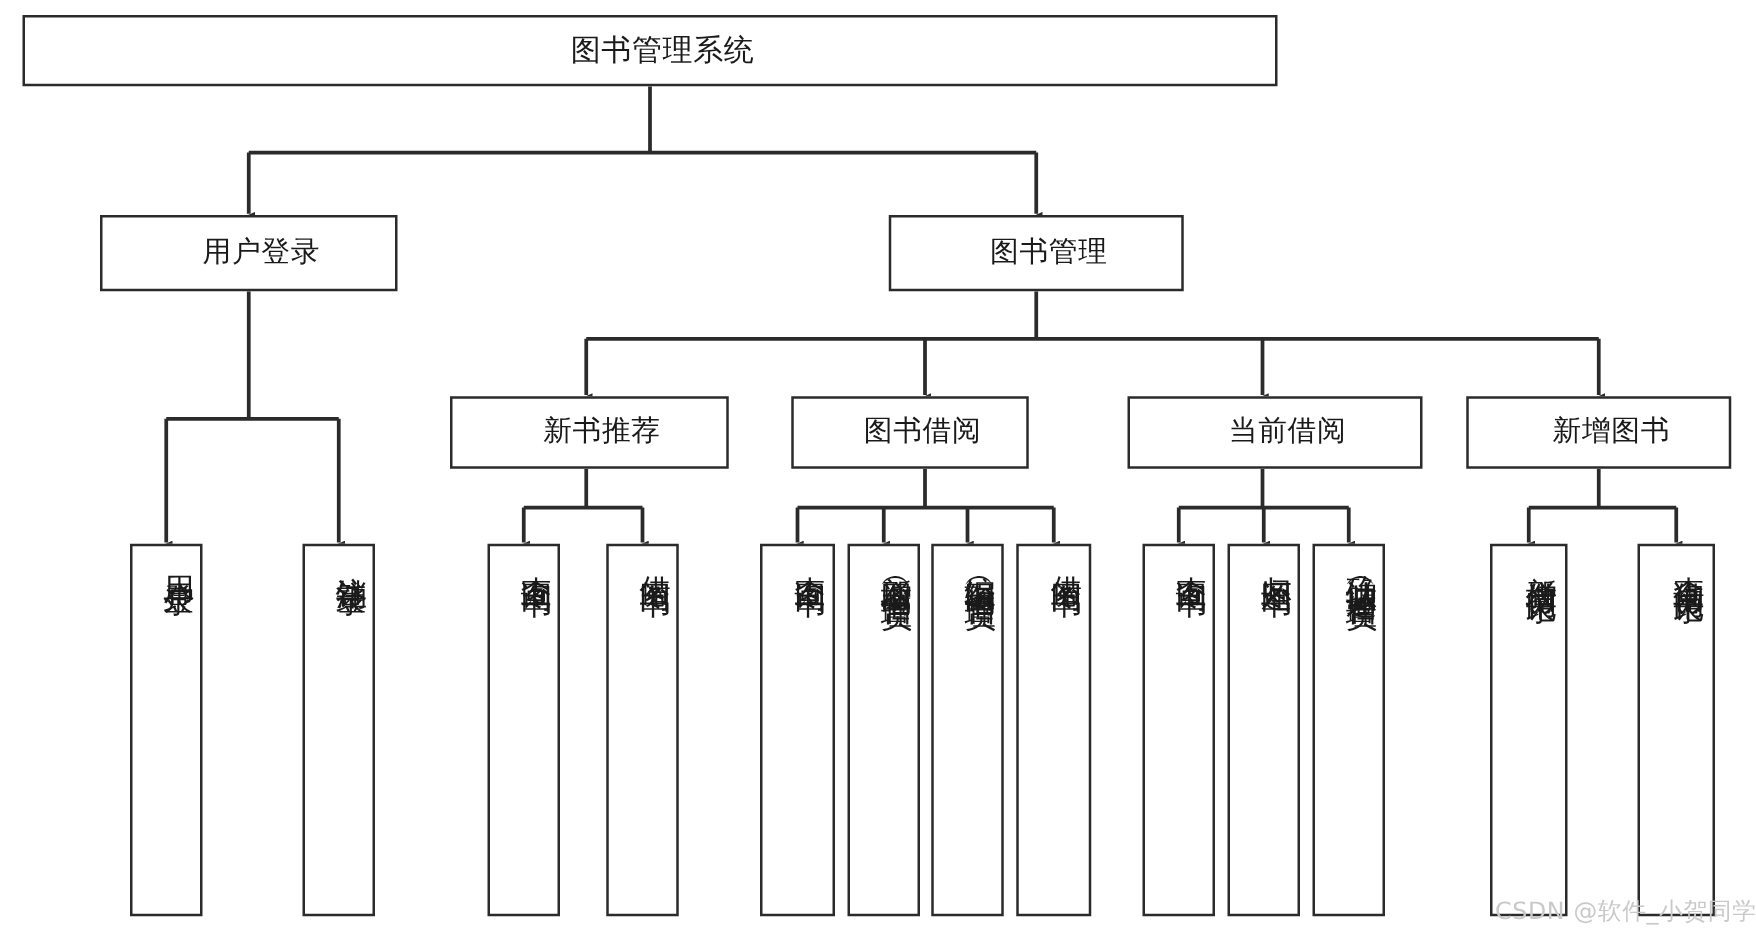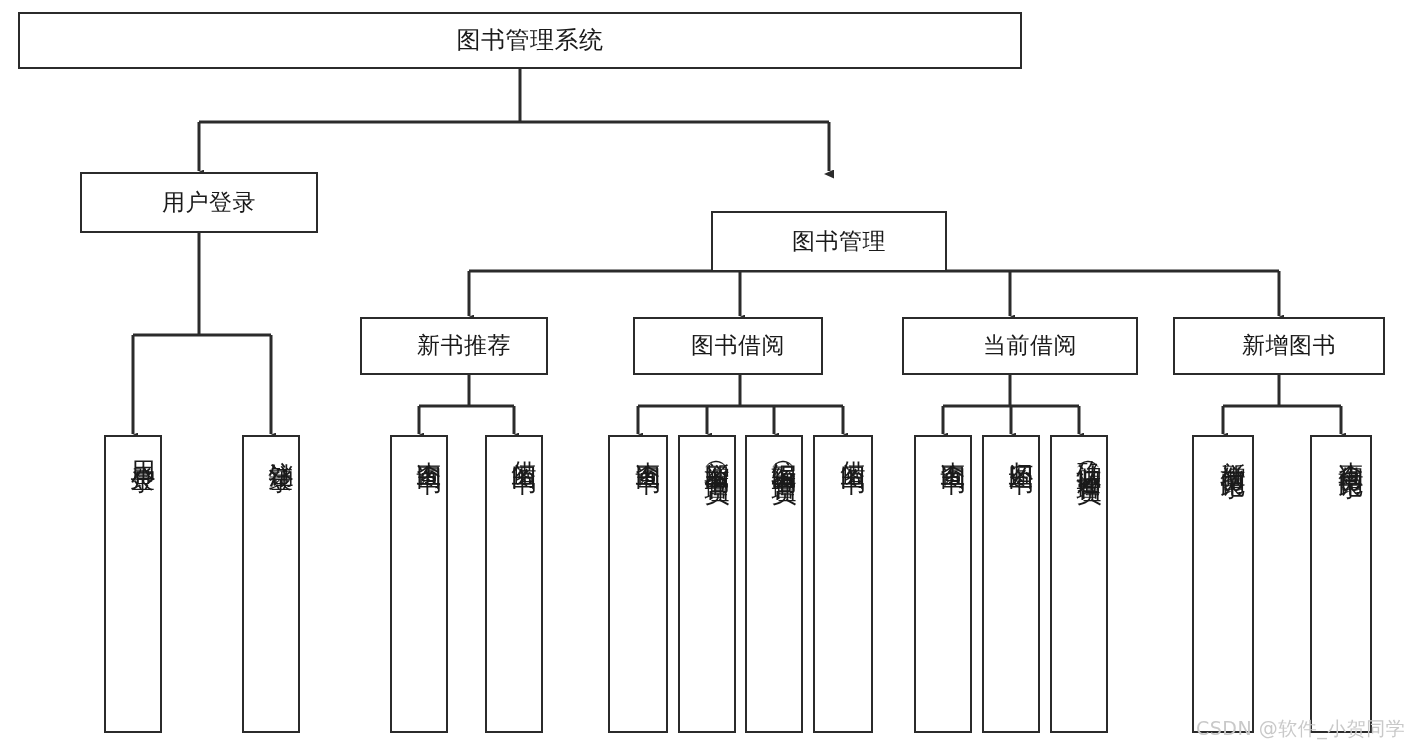--- a/index.html
+++ b/index.html
@@ -115,24 +115,24 @@
         <line x1="1341" y1="406" x2="1341" y2="434" stroke="#2b2b2b" stroke-width="3" marker-end="url(#arrowhead)"></line>
       </g>
   </svg>
   <div id="node-layer">
       <div class="node horizontal root" style="left: 18px; top: 12px; width: 1004px; height: 57px;">
         <span class="node-label">图书管理系统</span>
       </div>
       <div class="node horizontal" style="left: 80px; top: 172px; width: 238px; height: 61px;">
         <span class="node-label">用户登录</span>
       </div>
-      <div class="node horizontal" style="left: 711px; top: 172px; width: 236px; height: 61px; margin-top: 39px;">
+      <div class="node horizontal" style="left: 711px; top: 172px; width: 236px; height: 61px;">
         <span class="node-label">图书管理</span>
       </div>
-      <div class="node horizontal" style="left: 360px; top: 317px; width: 188px; height: 58px;">
+      <div class="node horizontal" style="left: 360px; top: 317px; width: 223px; height: 58px;">
         <span class="node-label">新书推荐</span>
       </div>
       <div class="node horizontal" style="left: 633px; top: 317px; width: 190px; height: 58px;">
         <span class="node-label">图书借阅</span>
       </div>
       <div class="node horizontal" style="left: 902px; top: 317px; width: 236px; height: 58px;">
         <span class="node-label">当前借阅</span>
       </div>
       <div class="node horizontal" style="left: 1173px; top: 317px; width: 212px; height: 58px;">
         <span class="node-label">新增图书</span>

